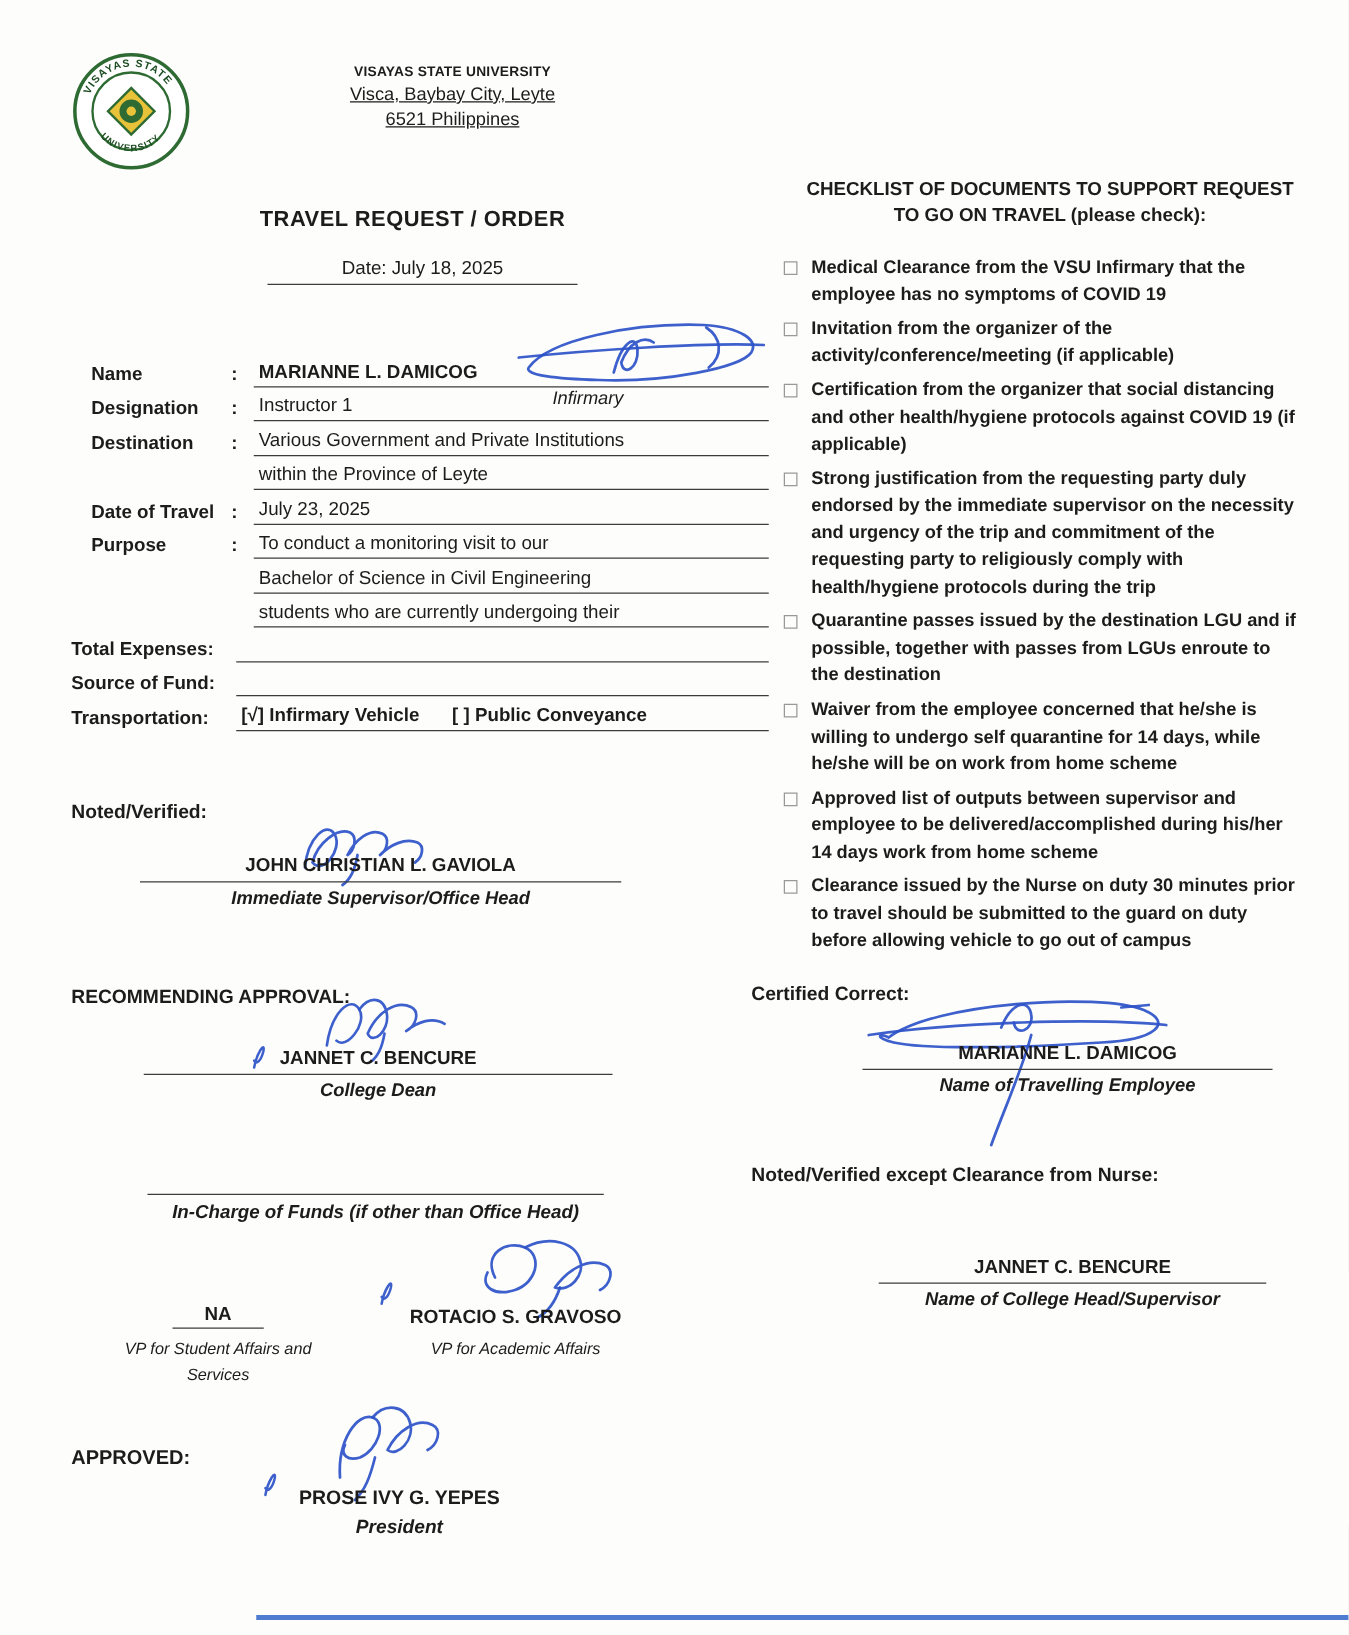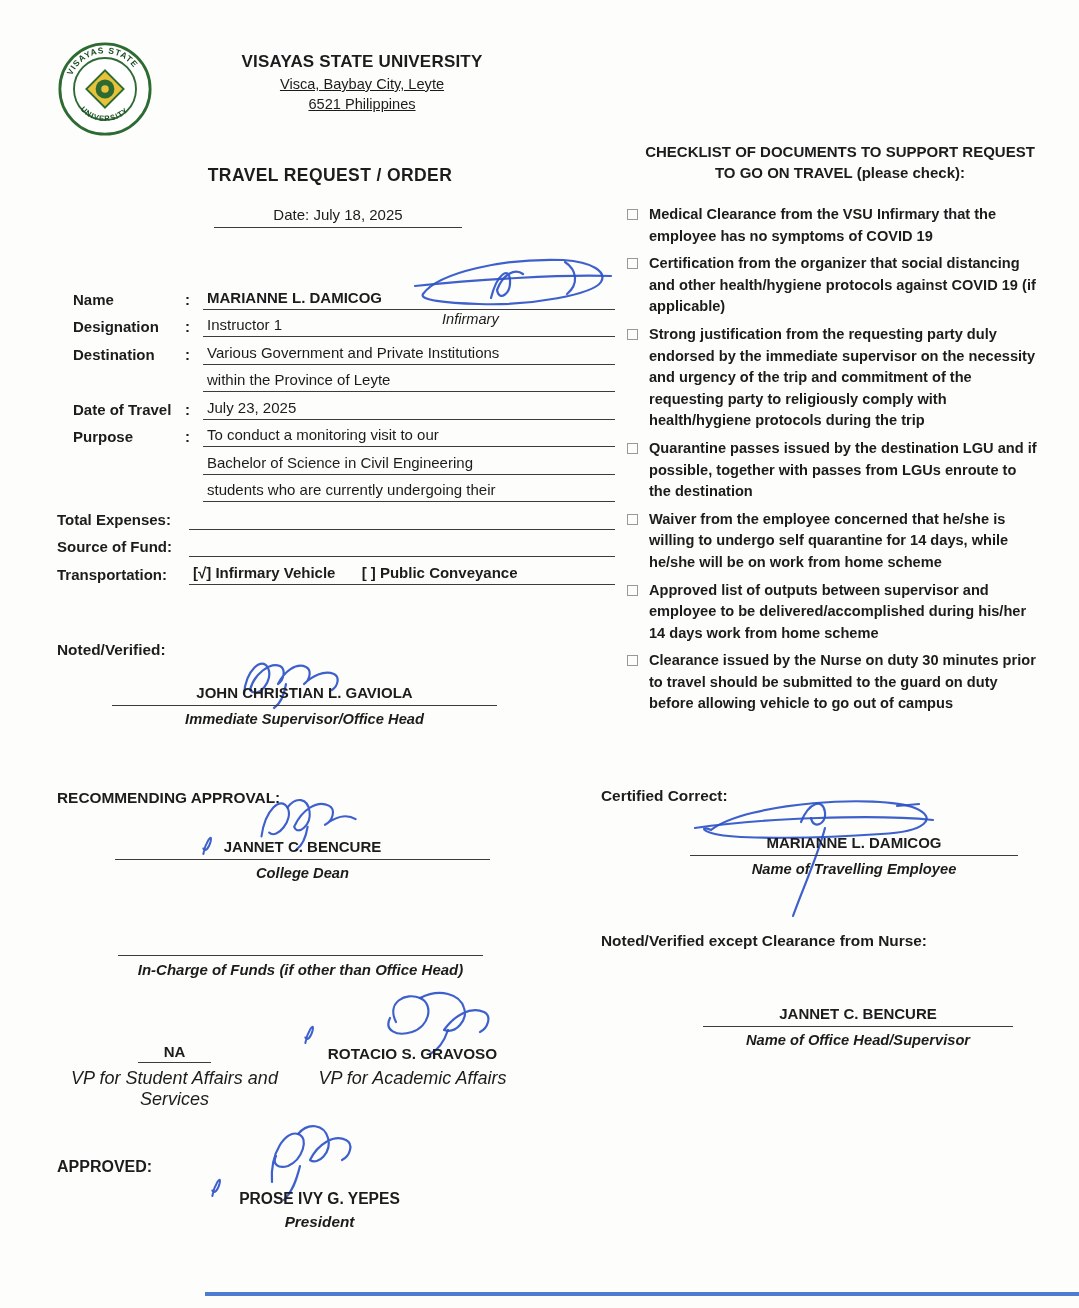--- a/index.html
+++ b/index.html
@@ -8,40 +8,40 @@
     position:relative; width:1079px; height:1308px; margin:0 auto;
     background:#fdfdfb; overflow:hidden;
     font-family:"Liberation Sans", sans-serif; color:#1c1c1c;
   }
   .abs { position:absolute; }
   .b { font-weight:bold; }
   .i { font-style:italic; }
   .center { text-align:center; }
 
   
-  .uni-name { font-size:17px; font-weight:bold; letter-spacing:.2px; }
+  .uni-name { font-size:11px; font-weight:bold; letter-spacing:.2px; }
   .uni-addr { font-size:14.6px; margin-top:4px;text-decoration:underline; }
 
   .form-title { font-size:17.5px; font-weight:bold; letter-spacing:.4px; }
   .date-line { font-size:15px; padding-bottom:4px; border-bottom:1.5px solid #3c3c3c; }
 
   
   .fields { width:558px; }
   .frow { display:flex; height:27.5px; align-items:flex-end; font-size:15px; }
   .frow .lbl  { width:112px; flex:none; font-weight:bold; padding-bottom:2px;margin-left:16px; }
   .frow .col  { width:18px;  flex:none; font-weight:bold; padding-bottom:2px; }
   .frow .lbl2 { width:132px; flex:none; font-weight:bold; padding-bottom:2px; }
   .frow .val  { flex:1; border-bottom:1.4px solid #3c3c3c; padding:0 4px 3px 4px; white-space:nowrap; }
   .opt { margin-right:22px; }
 
   
   .sigblock .nm  { font-weight:bold; font-size:15px; padding-bottom:4px; border-bottom:1.4px solid #3c3c3c; }
   .sigblock .nm-plain { font-weight:bold; font-size:15.3px; }
   .sigblock .cap { font-weight:bold; font-style:italic; font-size:14.7px; margin-top:5px; }
-  .sigblock .cap-reg { font-style:italic; font-size:18px; margin-top:5px; line-height:21px; }
+  .sigblock .cap-reg { font-style:italic; font-size:13px; margin-top:5px; line-height:21px; }
   .sec-label { font-size:15.4px; font-weight:bold; }
 
   
   .chk-title { font-size:15px; font-weight:bold; line-height:21px; }
   .chk-item { display:flex; gap:11px; margin-bottom:6px; }
   .chk-box  { width:11px; height:11px; border:1.6px solid #999; flex:none; margin-top:5px; }
   .chk-text { font-weight:bold; font-size:14.6px; line-height:21.6px; }
 
   
   .sig path { fill:none; stroke:#2d52c8; stroke-width:2.2; stroke-linecap:round; stroke-linejoin:round; opacity:.92; }
@@ -214,20 +214,24 @@
     <div>TO GO ON TRAVEL (please check):</div>
   </div>
 
   <div class="abs" style="left:627px; top:204px; width:414px;">
     <div class="chk-item">
       <span class="chk-box"></span>
       <span class="chk-text">Medical Clearance from the VSU Infirmary that the employee has no symptoms of COVID 19</span>
     </div>
     <div class="chk-item">
       <span class="chk-box"></span>
+      <span class="chk-text">Invitation from the organizer of the activity/conference/meeting (if applicable)</span>
+    </div>
+    <div class="chk-item">
+      <span class="chk-box"></span>
       <span class="chk-text">Certification from the organizer that social distancing and other health/hygiene protocols against COVID 19 (if applicable)</span>
     </div>
     <div class="chk-item">
       <span class="chk-box"></span>
       <span class="chk-text">Strong justification from the requesting party duly endorsed by the immediate supervisor on the necessity and urgency of the trip and commitment of the requesting party to religiously comply with health/hygiene protocols during the trip</span>
     </div>
     <div class="chk-item">
       <span class="chk-box"></span>
       <span class="chk-text">Quarantine passes issued by the destination LGU and if possible, together with passes from LGUs enroute to the destination</span>
     </div>
@@ -254,18 +258,18 @@
     <path d="M142 42 C134 72 120 102 110 130"></path>
   </svg>
   <div class="abs sigblock center" style="left:690px; top:834px; width:328px;">
     <div class="nm">MARIANNE L. DAMICOG</div>
     <div class="cap">Name of Travelling Employee</div>
   </div>
 
   <div class="abs sec-label" style="left:601px; top:932px;">Noted/Verified except Clearance from Nurse:</div>
   <div class="abs sigblock center" style="left:703px; top:1005px; width:310px;">
     <div class="nm">JANNET C. BENCURE</div>
-    <div class="cap">Name of Office Head/Supervisor</div>
+    <div class="cap">Name of College Head/Supervisor</div>
   </div>
 
   <div class="abs bottom-edge" style="left:205px; top:1292px; width:874px; height:4px;"></div>
 
 </div>
 
 </body></html>

